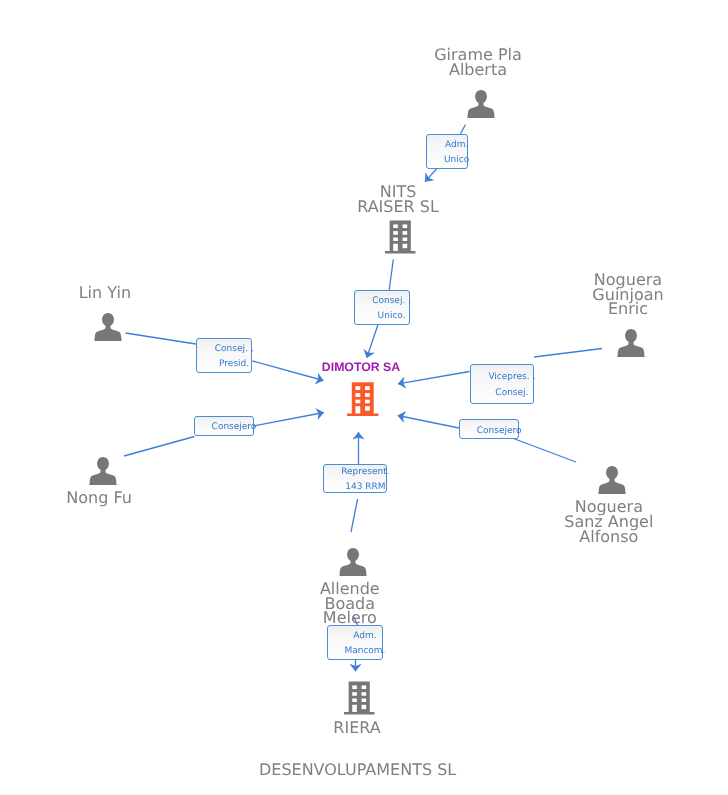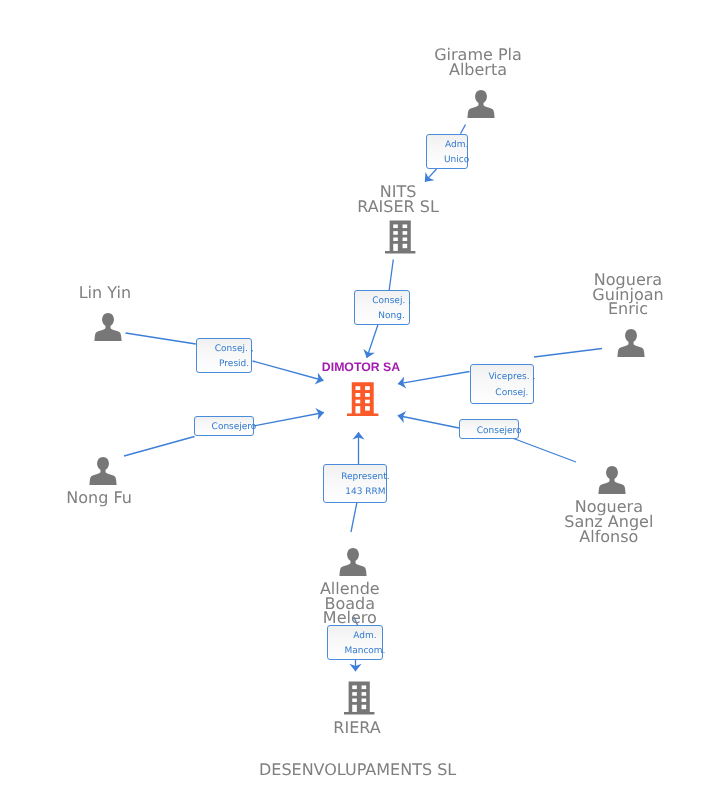--- a/index.html
+++ b/index.html
@@ -177,42 +177,42 @@
   <div class="nlabel" style="left:357px;top:720.6px;">RIERA</div>
   <div class="nlabel" style="left:357.6px;top:735.1px;margin-top:28px;">DESENVOLUPAMENTS SL</div>
 
   <div class="relbox two" style="left:425.5px;top:134px;width:42.2px;height:34.5px;">
     <span>Adm.</span>
     <span>Unico</span>
   </div>
 
   <div class="relbox two" style="left:353.6px;top:290px;width:56px;height:34.5px;">
     <span>Consej. ,</span>
-    <span>Nong.</span>
+    <span>Unico.</span>
   </div>
 
   <div class="relbox two" style="left:195.8px;top:338.2px;width:56.7px;height:34.8px;">
     <span>Consej. ,</span>
     <span>Presid.</span>
   </div>
 
   <div class="relbox one" style="left:194px;top:416px;width:60px;height:19.5px;">
     <span>Consejero</span>
   </div>
 
   <div class="relbox two" style="left:469.8px;top:364px;width:64.2px;height:40px;">
     <span>Vicepres. ,</span>
     <span>Consej.</span>
   </div>
 
   <div class="relbox one" style="left:459.2px;top:419.2px;width:60px;height:19.8px;">
     <span>Consejero</span>
   </div>
 
-  <div class="relbox two" style="left:323.4px;top:464.4px;width:64px;height:39px;">
+  <div class="relbox two" style="left:323.4px;top:464.4px;width:64px;height:29px;">
     <span>Represent.</span>
     <span>143 RRM</span>
   </div>
 
   <div class="relbox two" style="left:326.7px;top:625.1px;width:56.5px;height:34.8px;">
     <span>Adm.</span>
     <span>Mancom.</span>
   </div>
 
   <div class="logo" style="left:648px;top:770px;">

